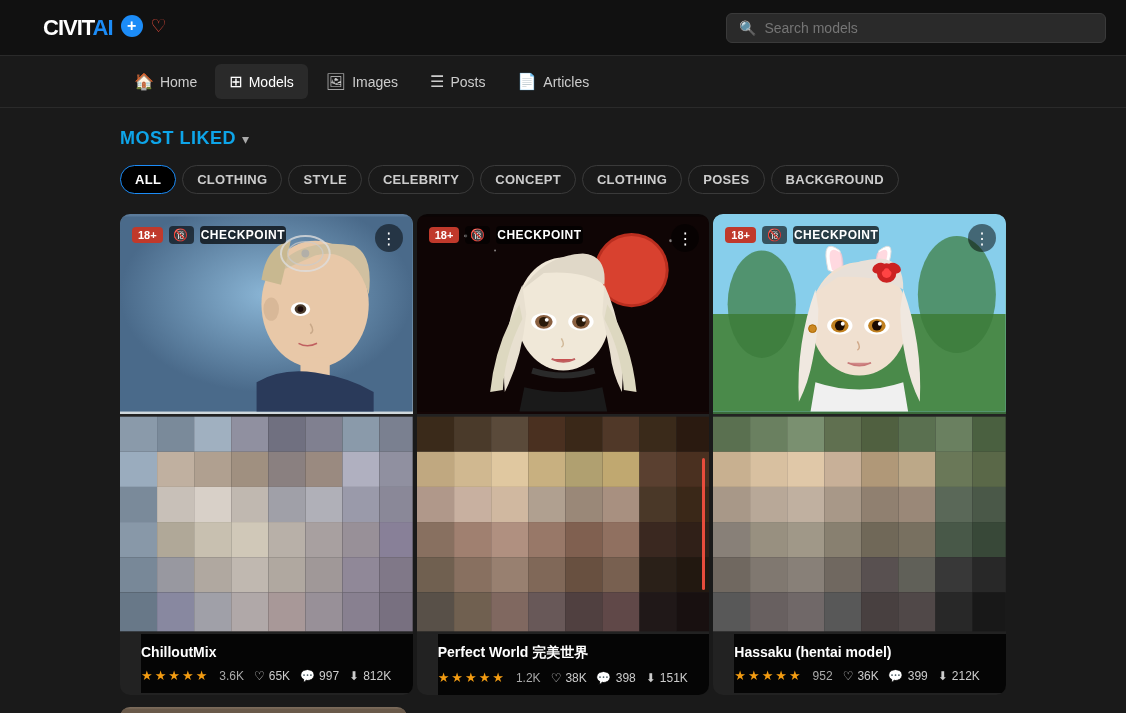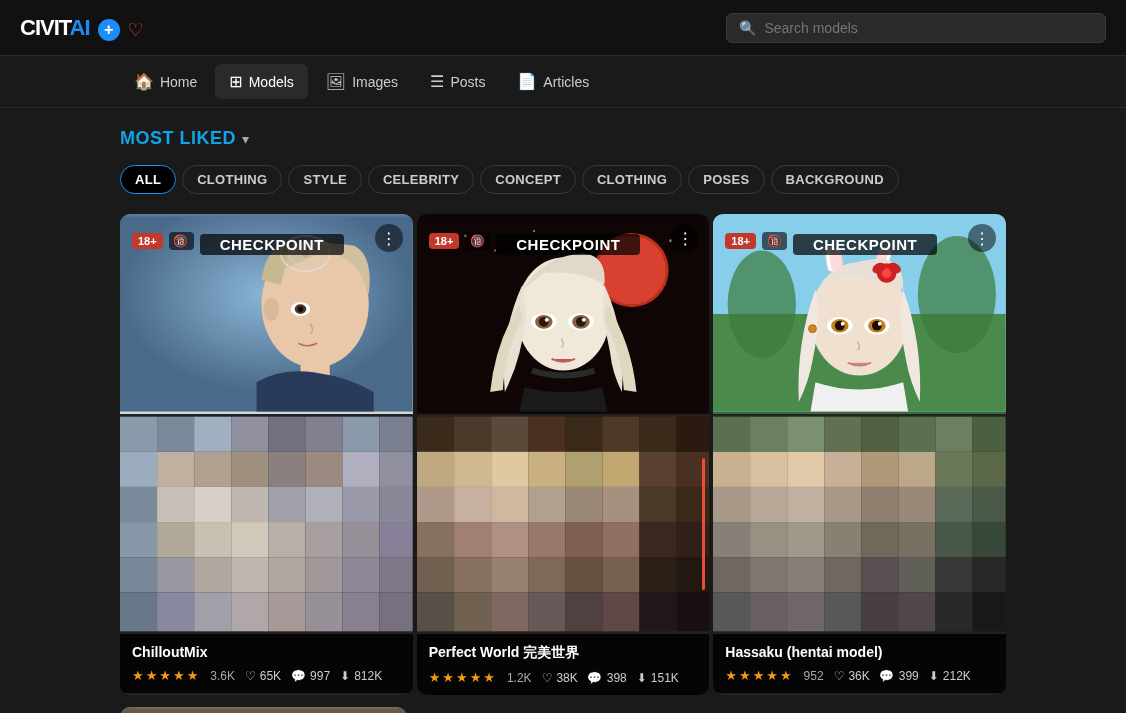--- a/index.html
+++ b/index.html
@@ -16,23 +16,24 @@
     .header {
       background: #111;
       display: flex;
       align-items: center;
       padding: 0 20px;
       height: 56px;
       border-bottom: 1px solid #2a2a2a;
     }
     .logo {
       display: flex;
-      align-items: flex-end;
+      align-items: flex-start;
       gap: 8px;
       margin-right: 20px;
+      margin-left: 23px;
     }
     .logo-text {
       font-size: 22px;
       font-weight: 900;
       letter-spacing: -1px;
     }
     .logo-text .white { color: #fff; }
     .logo-text .blue { color: #1c8cf7; }
     .logo-plus {
       background: #1c8cf7;
@@ -189,48 +190,48 @@
       color: #fff;
       font-size: 12px;
       padding: 2px 5px;
       border-radius: 4px;
       display: flex;
       align-items: center;
     }
     .badge-checkpoint {
       background: rgba(0,0,0,0.7);
       color: #fff;
-      font-size: 15px;
+      font-size: 12px;
       font-weight: 600;
-      padding: 2px 20px;
+      padding: 2px 1px;
       border-radius: 4px;
       letter-spacing: 0.5px;
-      margin-top: 8px;
     }
     .card-menu {
       position: absolute;
       top: 10px;
       right: 10px;
       color: #fff;
       background: rgba(0,0,0,0.5);
       border-radius: 50%;
       width: 28px;
       height: 28px;
       display: flex;
       align-items: center;
       justify-content: center;
       cursor: pointer;
       z-index: 10;
       font-size: 16px;
     }
 
     
     .card-info {
-      padding: 10px 12px;
+      padding: 10px 0;
       background: rgba(0,0,0,0.85);
+      margin-left: 21px;
     }
     .card-title {
       font-size: 14px;
       font-weight: 600;
       color: #fff;
       margin-bottom: 8px;
       white-space: nowrap;
       overflow: hidden;
       text-overflow: ellipsis;
     }

